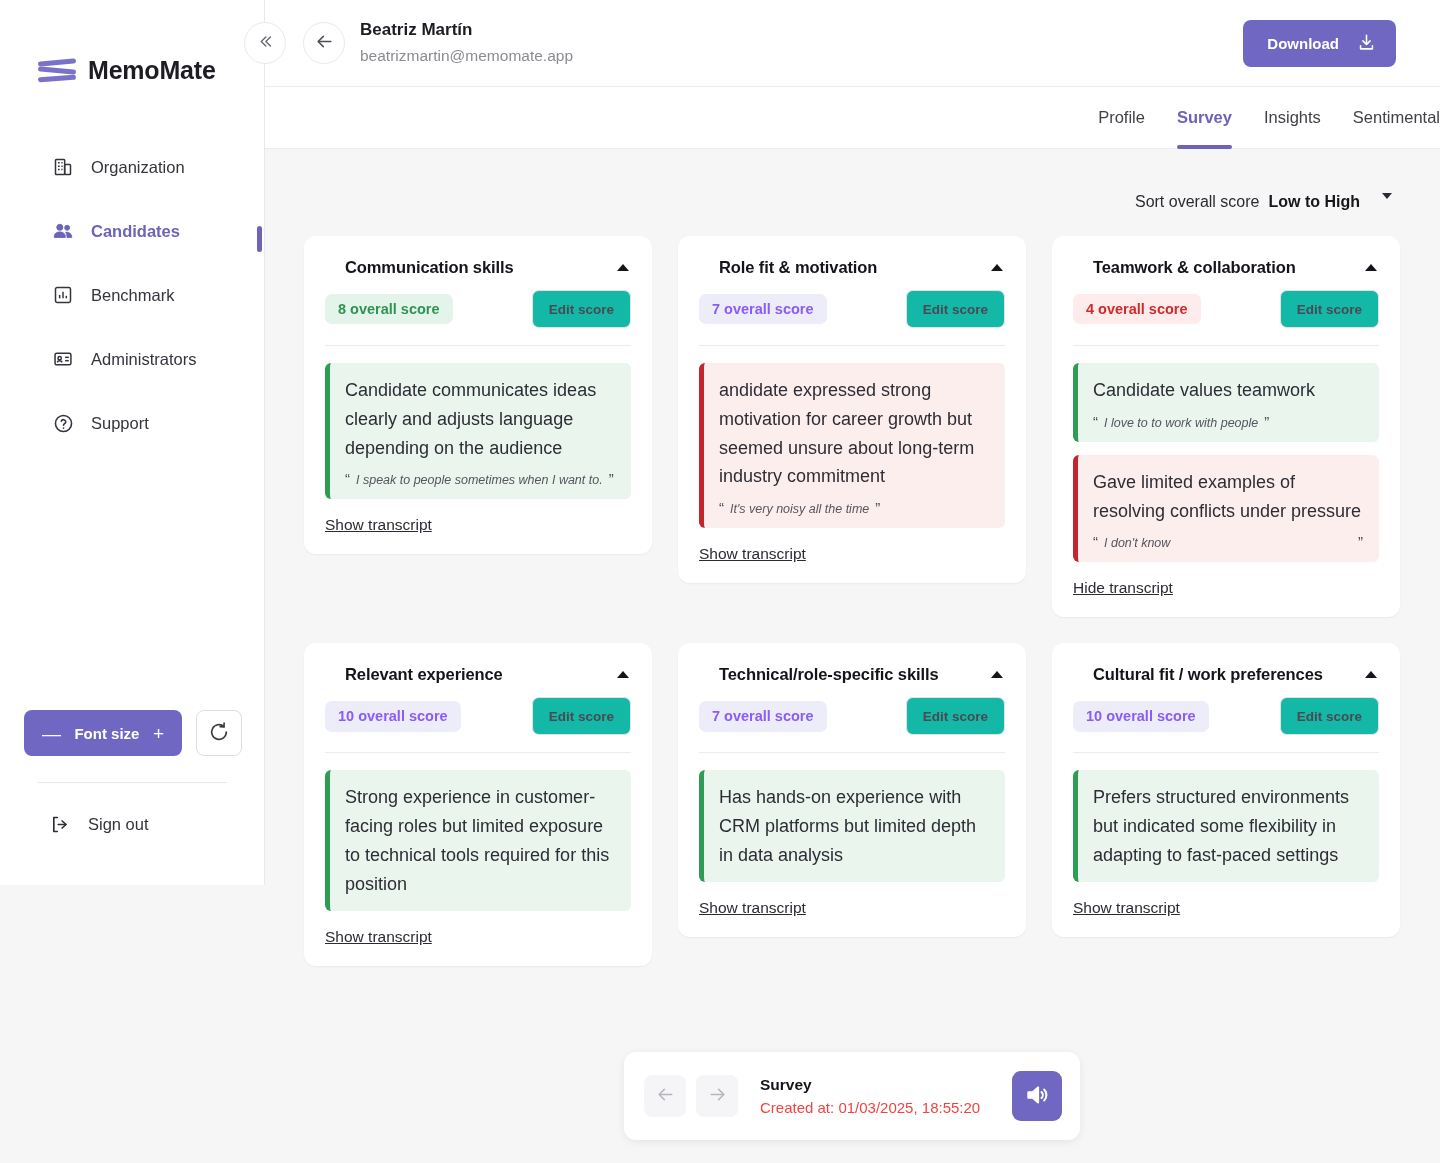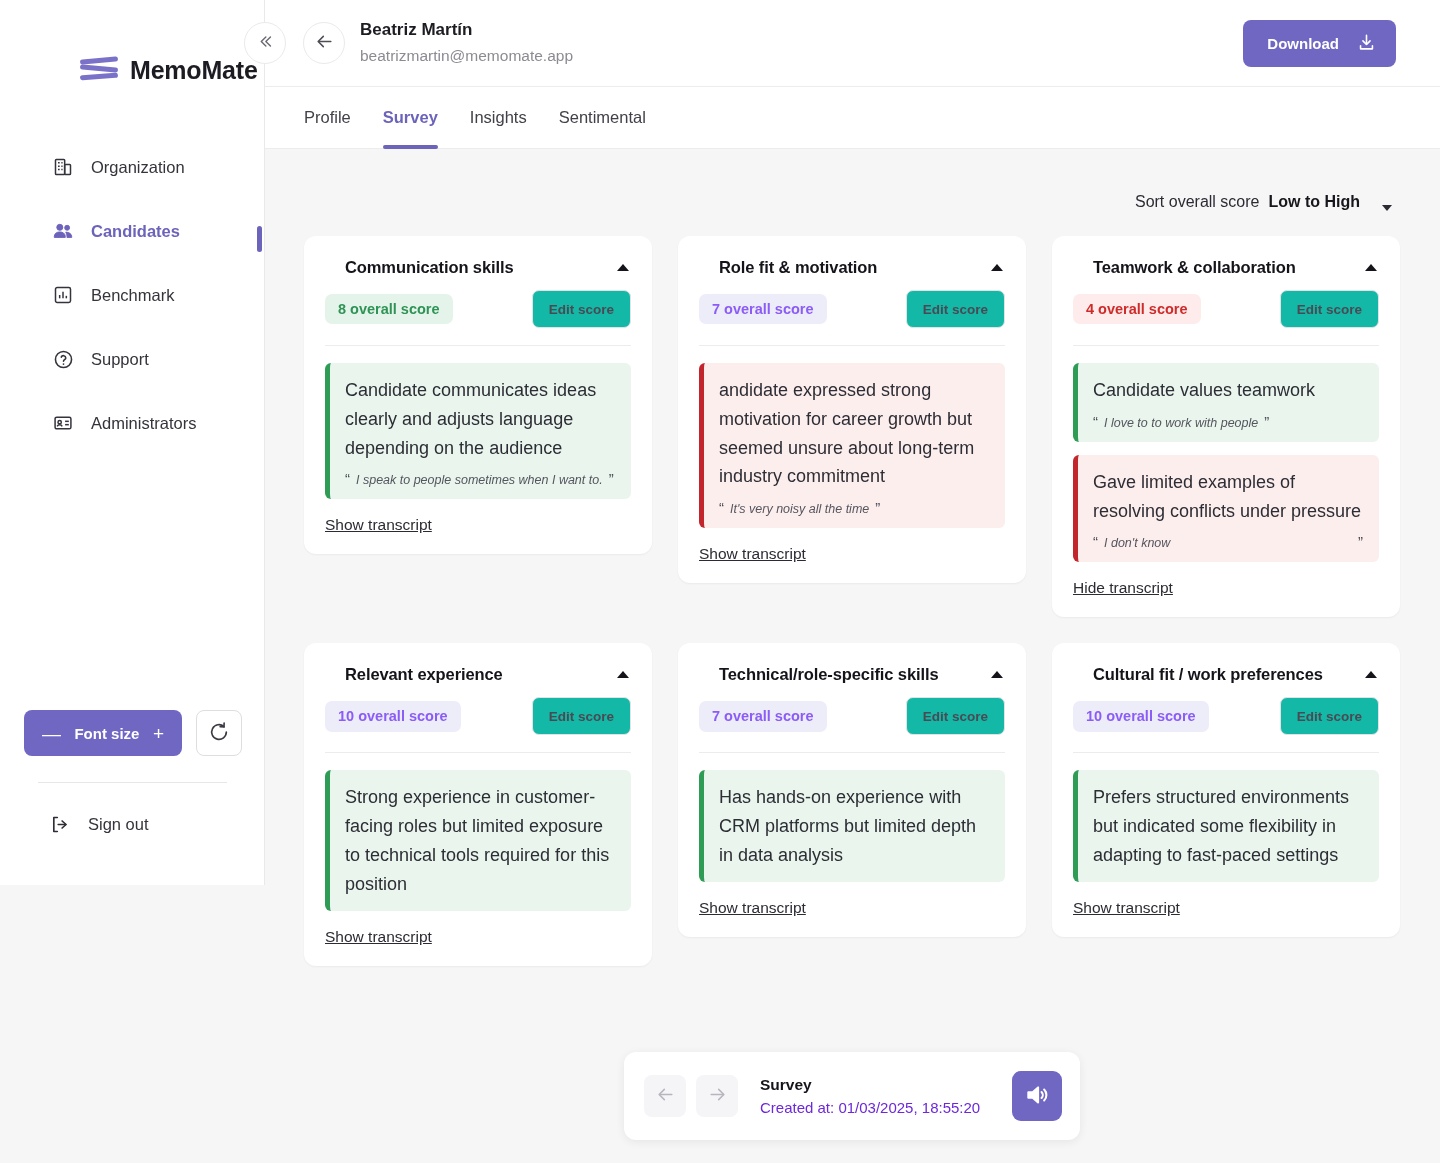--- a/index.html
+++ b/index.html
@@ -12,23 +12,22 @@
   .app { position: relative; width: 1440px; height: 1163px; }
 
   
   .sidebar {
     position: absolute; left: 0; top: 0;
     width: 265px; height: 885px;
     background: #ffffff;
     border-right: 1px solid #e9e9ec;
   }
   .brand {
-    display: flex; align-items: flex-start; gap: 12px;
+    display: flex; align-items: center; gap: 12px;
     padding: 56px 0 0 38px;
-    margin-left: 42px;
   }
   .logo-mark { width: 38px; height: 26px; position: relative; flex: none; }
   .logo-mark span {
     position: absolute; left: 0; width: 38px; height: 5px;
     background: #7a72c8; border-radius: 3px;
   }
   .logo-mark span:nth-child(1){ top: 2px; transform: rotate(-5deg); }
   .logo-mark span:nth-child(2){ top: 10px; transform: rotate(5deg); }
   .logo-mark span:nth-child(3){ top: 18px; transform: rotate(-4deg); }
   .brand-name { font-size: 25px; font-weight: 700; color: #1c1c22; letter-spacing: -0.2px; }
@@ -93,39 +92,39 @@
     height: 47px; padding: 0 20px 0 24px;
     background: #6f67c2; color: #fff; border: none; border-radius: 8px;
     font-size: 15px; font-weight: 700; cursor: pointer;
     font-family: "Liberation Sans", sans-serif;
   }
 
   
   .tabs {
     position: absolute; left: 265px; top: 87px; width: 1175px; height: 62px;
     background: #fff; border-bottom: 1px solid #ececee;
-    display: flex; align-items: flex-start; padding-left: 39px; gap: 32px;
+    display: flex; align-items: flex-start; padding-left: 39px; gap: 32px; justify-content: flex-end;
   }
   .tab {
     position: relative; padding-top: 21px; height: 62px;
     font-size: 16.5px; color: #414149; cursor: pointer; white-space: nowrap;
   }
   .tab.active { color: #6c63bb; font-weight: 700; }
   .tab.active::after {
     content: ""; position: absolute; left: 0; right: 0; bottom: 0;
     height: 4px; background: #6c63bb; border-radius: 2px;
   }
 
   
   .content {
     position: absolute; left: 265px; top: 149px; width: 1175px; height: 1014px;
     background: #f6f6f6;
   }
   .sort-row {
-    display: flex; align-items: flex-end; justify-content: flex-end;
+    display: flex; align-items: flex-start; justify-content: flex-end;
     gap: 9px; padding: 44px 48px 0 0; font-size: 16px; color: #2b2b33;
   }
   .sort-value { font-weight: 700; color: #16161c; }
   .caret-dn {
     width: 0; height: 0; margin-left: 13px;
     border-left: 5.5px solid transparent; border-right: 5.5px solid transparent;
     border-top: 6.5px solid #2b2b33;
   }
 
   .grid {
@@ -182,21 +181,21 @@
     background: #fff; border-radius: 12px;
     box-shadow: 0 2px 10px rgba(20,20,40,0.07);
     display: flex; align-items: center; padding: 0 18px 0 20px; gap: 10px;
   }
   .nav-sq {
     width: 42px; height: 42px; background: #f5f5f7; border: none; border-radius: 8px;
     display: flex; align-items: center; justify-content: center; cursor: pointer;
   }
   .player-meta { margin-left: 12px; flex: 1; }
   .player-title { font-size: 15.5px; font-weight: 700; color: #14141a; }
-  .player-sub { font-size: 15px; color: #6d28d9; margin-top: 5px; }
+  .player-sub { font-size: 15px; color: #ef4444; margin-top: 5px; }
   .speaker-btn {
     width: 50px; height: 50px; background: #6f67c2; border: none; border-radius: 9px;
     display: flex; align-items: center; justify-content: center; cursor: pointer;
   }
 </style>
 </head>
 <body>
 
 <div class="app">
 
@@ -246,40 +245,40 @@
             <line x1="8" y1="16" x2="8" y2="12"></line>
               <line x1="12" y1="16" x2="12" y2="8"></line>
               <line x1="16" y1="16" x2="16" y2="13"></line>
           </svg>
         </span>
         <span class="nav-label">Benchmark</span>
       </div>
 
       <div class="nav-item">
         <span class="ico">
-          <svg width="21" height="21" viewBox="0 0 24 24" fill="none" stroke="#34343c" stroke-width="1.8">
-            <circle cx="12" cy="12" r="9.2"></circle>
-            <path d="M9.4 9.3a2.7 2.7 0 0 1 5.2.9c0 1.8-2.6 2.1-2.6 3.8" stroke-linecap="round"></path>
-            <circle cx="12" cy="17.2" r="1" fill="#34343c" stroke="none"></circle>
-          </svg>
-        </span>
-        <span class="nav-label">Support</span>
-      </div>
-
-      <div class="nav-item">
-        <span class="ico">
           <svg width="20" height="20" viewBox="0 0 24 24" fill="none" stroke="#34343c" stroke-width="1.8">
             <rect x="2.5" y="5" width="19" height="14" rx="2"></rect>
             <circle cx="8" cy="11" r="2"></circle>
               <path d="M5 16c.6-1.4 1.8-2 3-2s2.4.6 3 2"></path>
             <line x1="14.5" y1="10" x2="19" y2="10"></line>
               <line x1="14.5" y1="14" x2="19" y2="14"></line>
           </svg>
         </span>
         <span class="nav-label">Administrators</span>
+      </div>
+
+      <div class="nav-item">
+        <span class="ico">
+          <svg width="21" height="21" viewBox="0 0 24 24" fill="none" stroke="#34343c" stroke-width="1.8">
+            <circle cx="12" cy="12" r="9.2"></circle>
+            <path d="M9.4 9.3a2.7 2.7 0 0 1 5.2.9c0 1.8-2.6 2.1-2.6 3.8" stroke-linecap="round"></path>
+            <circle cx="12" cy="17.2" r="1" fill="#34343c" stroke="none"></circle>
+          </svg>
+        </span>
+        <span class="nav-label">Support</span>
       </div>
     </nav>
 
     <div class="sidebar-bottom">
       <div class="fontsize-row">
         <button class="fontsize-btn">
           <span class="sym">—</span>
           <span>Font size</span>
           <span class="sym">+</span>
         </button>

